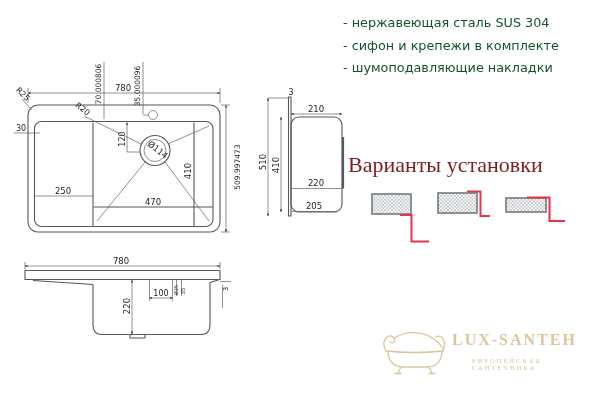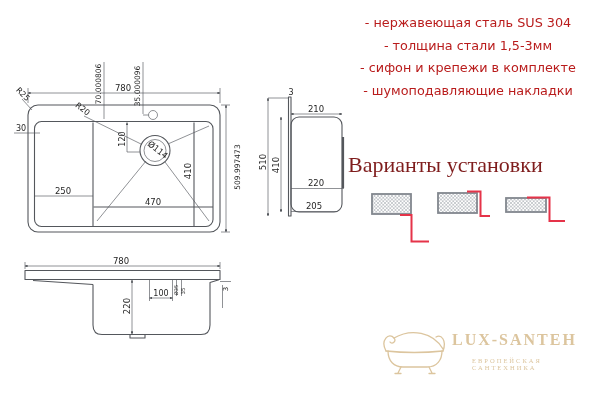--- a/index.html
+++ b/index.html
@@ -6,21 +6,21 @@
   body{width:600px;height:400px;position:relative;overflow:hidden;
        font-family:"DejaVu Sans",sans-serif;}
   .stage{position:absolute;inset:0;}
   svg.draw{position:absolute;left:0;top:0;}
   .ln{stroke:#54575c;stroke-width:1.1;fill:none;stroke-linejoin:round;}
   .thin{stroke:#54575c;stroke-width:0.65;fill:none;}
   .dimtext{fill:#1f1f1f;font-family:"DejaVu Sans",sans-serif;}
   .hatchrect{fill:url(#hatch);stroke:#82878e;stroke-width:1.8;}
   .redline{fill:none;stroke:#e53349;stroke-width:2;}
   .specs{position:absolute;left:343px;top:12px;width:250px;
-         font-size:12.8px;line-height:22.5px;color:#b91c1c;text-align:center;}
+         font-size:12.8px;line-height:22.5px;color:#14532d;}
   .install-title{position:absolute;left:348px;top:152px;
          font-family:"Liberation Serif","DejaVu Serif",serif;
          font-size:22px;color:#7f1d1d;}
   .wm-brand{position:absolute;left:452px;top:331px;
          font-family:"Liberation Serif","DejaVu Serif",serif;
          font-size:16px;letter-spacing:2px;color:#dcc59e;font-weight:600;}
   .wm-tag{position:absolute;left:472px;top:357px;
          font-family:"Liberation Serif","DejaVu Serif",serif;
          font-size:6.5px;letter-spacing:2px;color:#dcc59e;}
 </style>
@@ -138,21 +138,20 @@
       </g>
       <g>
         <rect class="hatchrect" x="506" y="198" width="40" height="14"></rect>
         <polyline class="redline" points="527,197.5 549.5,197.5 549.5,221 565,221"></polyline>
       </g>
     </g>
   </svg>
 
   <div class="specs">
     <div>- нержавеющая сталь SUS 304</div>
-    <div>- толщина стали 1,5-3мм</div>
     <div>- сифон и крепежи в комплекте</div>
     <div>- шумоподавляющие накладки</div>
   </div>
 
   <div class="install-title">Варианты установки</div>
 
   <div>
     <svg class="draw" style="left:381px;top:328px;" width="72" height="50" viewBox="0 0 72 50">
       <g fill="none" stroke="#dcc59e" stroke-width="1.3" stroke-linecap="round">
         <path d="M5,23 Q33,26 62,23"></path>

